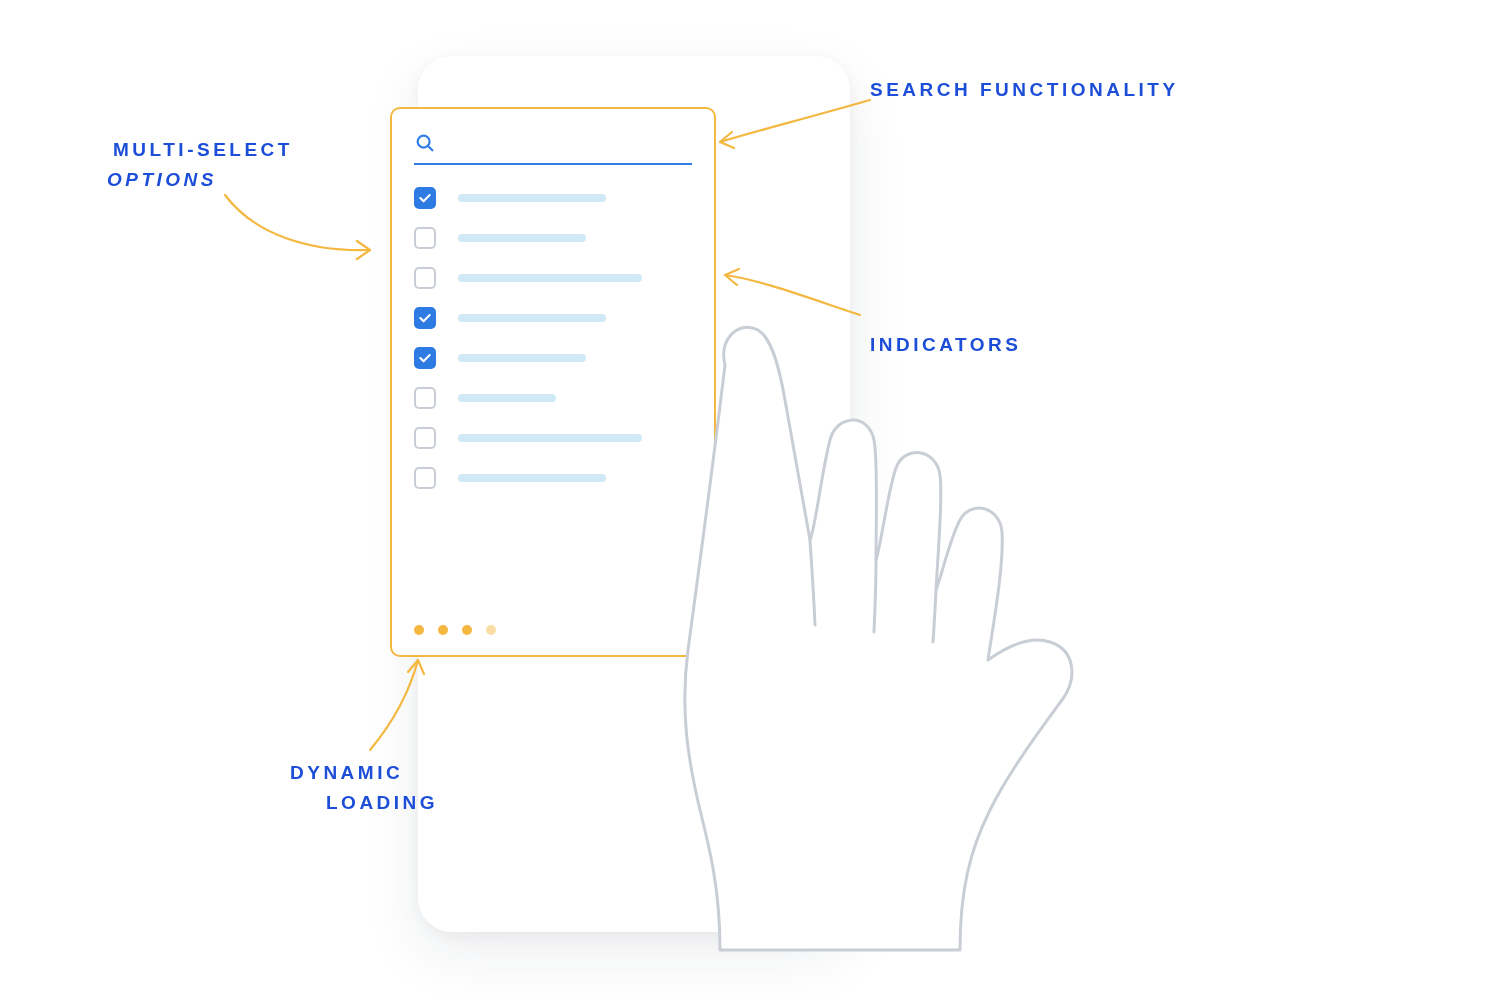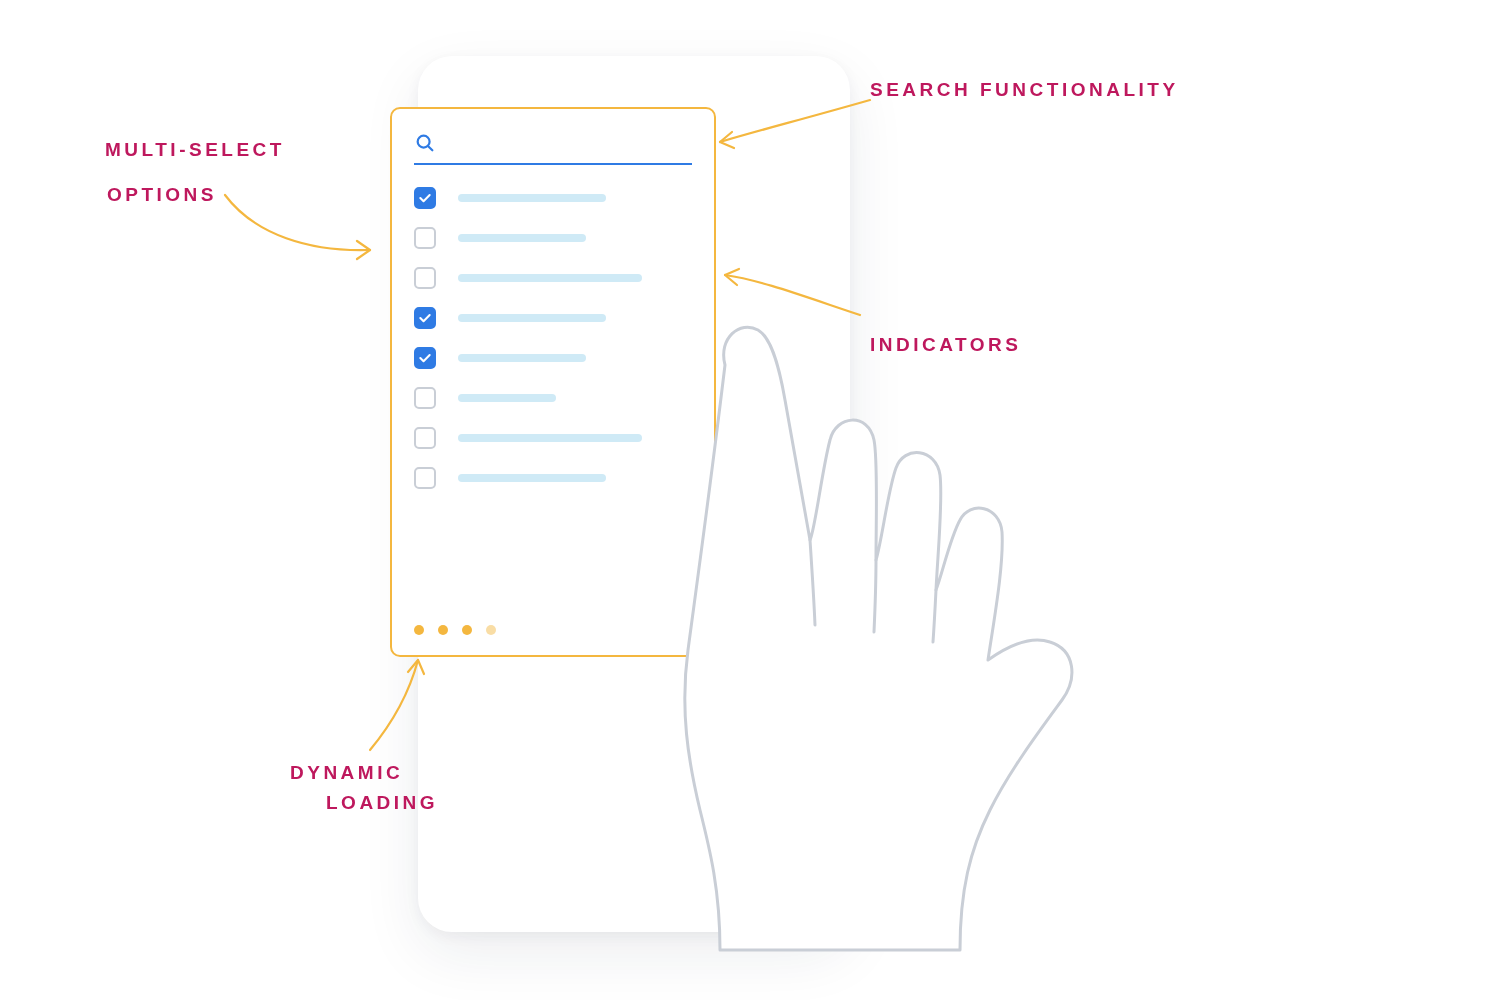--- a/index.html
+++ b/index.html
@@ -52,21 +52,21 @@
   .bar {
     height: 8px; border-radius: 5px; background: #CFEAF6;
   }
 
   .dots { position: absolute; left: 22px; bottom: 20px; display: flex; gap: 14px; }
   .dot { width: 10px; height: 10px; border-radius: 50%; }
 
   
   .callout {
     position: absolute;
-    color: #be185d;
+    color: #1d4ed8;
     font-weight: 600;
     letter-spacing: 3.5px;
     font-size: 19px;
     line-height: 1.55;
     text-transform: uppercase;
   }
 
   
   .arrows { position: absolute; inset: 0; pointer-events: none; }
 
@@ -141,22 +141,22 @@
     <div class="dots">
         <div class="dot" style="background: rgb(244, 183, 63);"></div>
         <div class="dot" style="background: rgb(244, 183, 63);"></div>
         <div class="dot" style="background: rgb(244, 183, 63);"></div>
         <div class="dot" style="background: rgb(249, 221, 165);"></div>
       </div>
   </div>
 
   <div class="callout" style="left:870px; top:75px;">SEARCH FUNCTIONALITY</div>
 
-  <div class="callout" style="left:105px; top:135px;text-align:right;">MULTI-SELECT</div>
-  <div class="callout" style="left:107px; top:180px;">OPTIONS</div>
+  <div class="callout" style="left:113px; top:135px;text-align:right;">MULTI-SELECT</div>
+  <div class="callout" style="left:107px; top:165px;font-style:italic;">OPTIONS</div>
 
   <div class="callout" style="left:870px; top:330px;">INDICATORS</div>
 
   <div class="callout" style="left:290px; top:758px;">DYNAMIC</div>
   <div class="callout" style="left:290px; top:788px;margin-left:36px;">LOADING</div>
 
   <svg class="arrows" width="1500" height="1000">
     <defs></defs>
     <g stroke="#F4B73F" stroke-width="2.2" fill="none" stroke-linecap="round">
 

